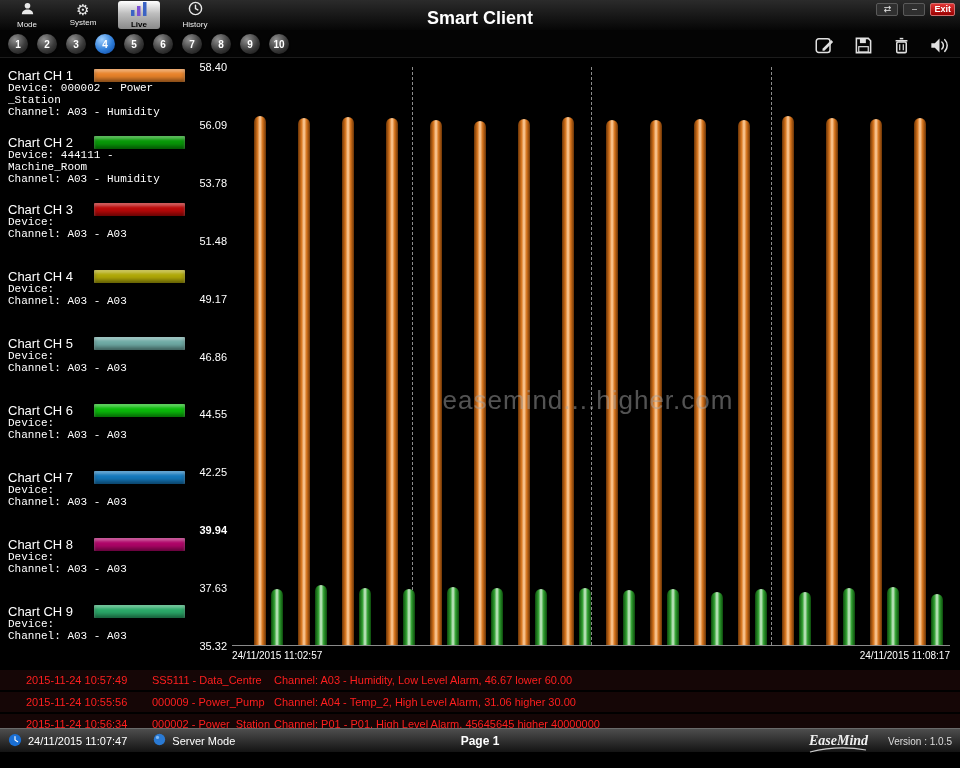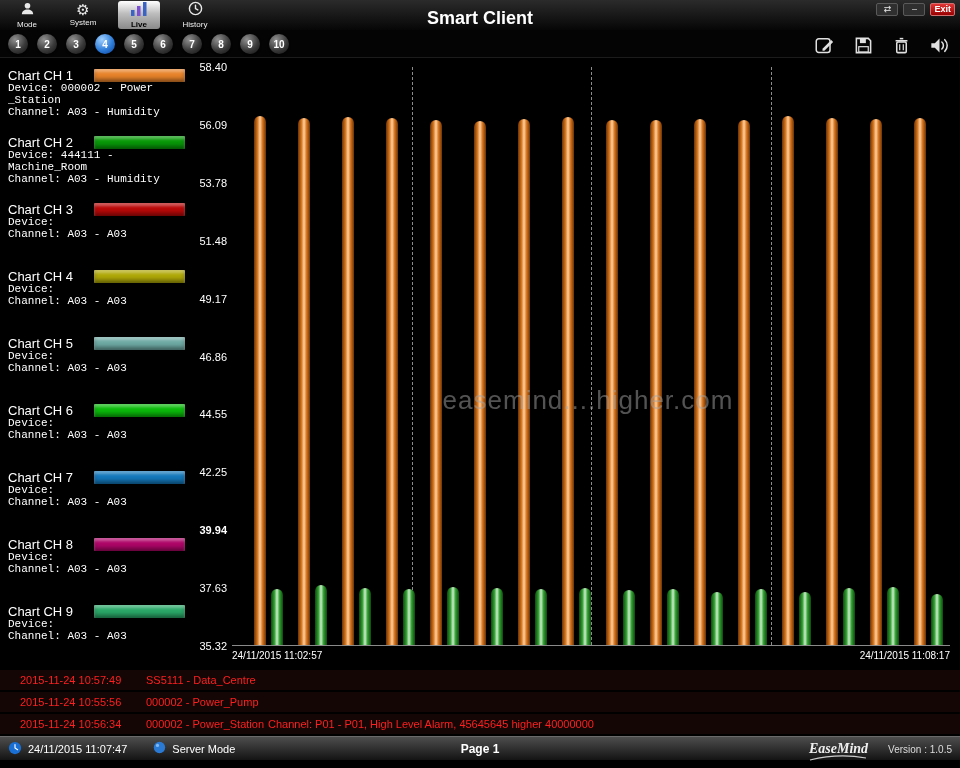--- a/index.html
+++ b/index.html
@@ -59,26 +59,26 @@
   .bar.green  { background:linear-gradient(90deg,#0c4a0c,#2f9e2f 28%,#cdeccd 50%,#2f9e2f 72%,#0c4a0c); }
   .watermark { position:absolute; left:52%; top:56%; transform:translate(-50%,-50%);
                font-size:26px; color:rgba(165,165,165,.5); letter-spacing:1px; white-space:nowrap; z-index:5; }
   .x-label { position:absolute; top:592px; font-size:10px; color:#fff; }
   .x-label.start { left:47px; }
   .x-label.end { right:10px; }
 
   
   .alarms { position:absolute; top:670px; left:0; right:0; }
   .alarm-row { height:20px; margin-bottom:2px; display:grid; grid-template-columns:126px 122px auto;
-               align-items:center; padding-left:20px; background:#150606; color:#ff1f1f;
+               align-items:center; padding-left:26px; background:#150606; color:#ff1f1f;
                font-size:11px; cursor:pointer; }
   .alarm-row span { white-space:nowrap; overflow:hidden; }
 
   
-  .statusbar { position:absolute; bottom:8px; left:0; right:0; height:24px;
+  .statusbar { position:absolute; bottom:16px; left:0; right:0; height:24px;
                background:linear-gradient(#4d4d4d,#141414); border-top:1px solid #6a6a6a;
                display:flex; align-items:center; font-size:11px; }
   .sb-group { display:flex; align-items:center; gap:6px; margin-left:8px; }
   .sb-page { position:absolute; left:0; right:0; text-align:center; font-weight:bold; font-size:12px; pointer-events:none; }
   .sb-right { position:absolute; right:8px; display:flex; align-items:baseline; gap:20px; }
   .brand { font-family:"Liberation Serif", serif; font-style:italic; font-weight:bold; font-size:14px;
            color:#f0f0f0; position:relative; }
   .brand svg { position:absolute; left:0; bottom:-4px; }
   .version { font-size:10px; color:#dcdcdc; }
 </style>
@@ -307,24 +307,26 @@
       <div class="watermark">easemind....higher.com</div>
       <div class="x-label start">24/11/2015 11:02:57</div>
       <div class="x-label end">24/11/2015 11:08:17</div>
     </div>
   </div>
 
   <div class="alarms">
       <div class="alarm-row">
         <span>2015-11-24 10:57:49</span>
         <span>SS5111 - Data_Centre</span>
+        <span>Channel: A03 - Humidity, Low Level Alarm, 46.67 lower 60.00</span>
       </div>
       <div class="alarm-row">
         <span>2015-11-24 10:55:56</span>
-        <span>000002 - Power_Pump</span>
+        <span>000009 - Power_Pump</span>
+        <span>Channel: A04 - Temp_2, High Level Alarm, 31.06 higher 30.00</span>
       </div>
       <div class="alarm-row">
         <span>2015-11-24 10:56:34</span>
         <span>000002 - Power_Station</span>
         <span>Channel: P01 - P01, High Level Alarm, 45645645 higher 40000000</span>
       </div>
     </div>
 
   <div class="statusbar">
     <div class="sb-group">

